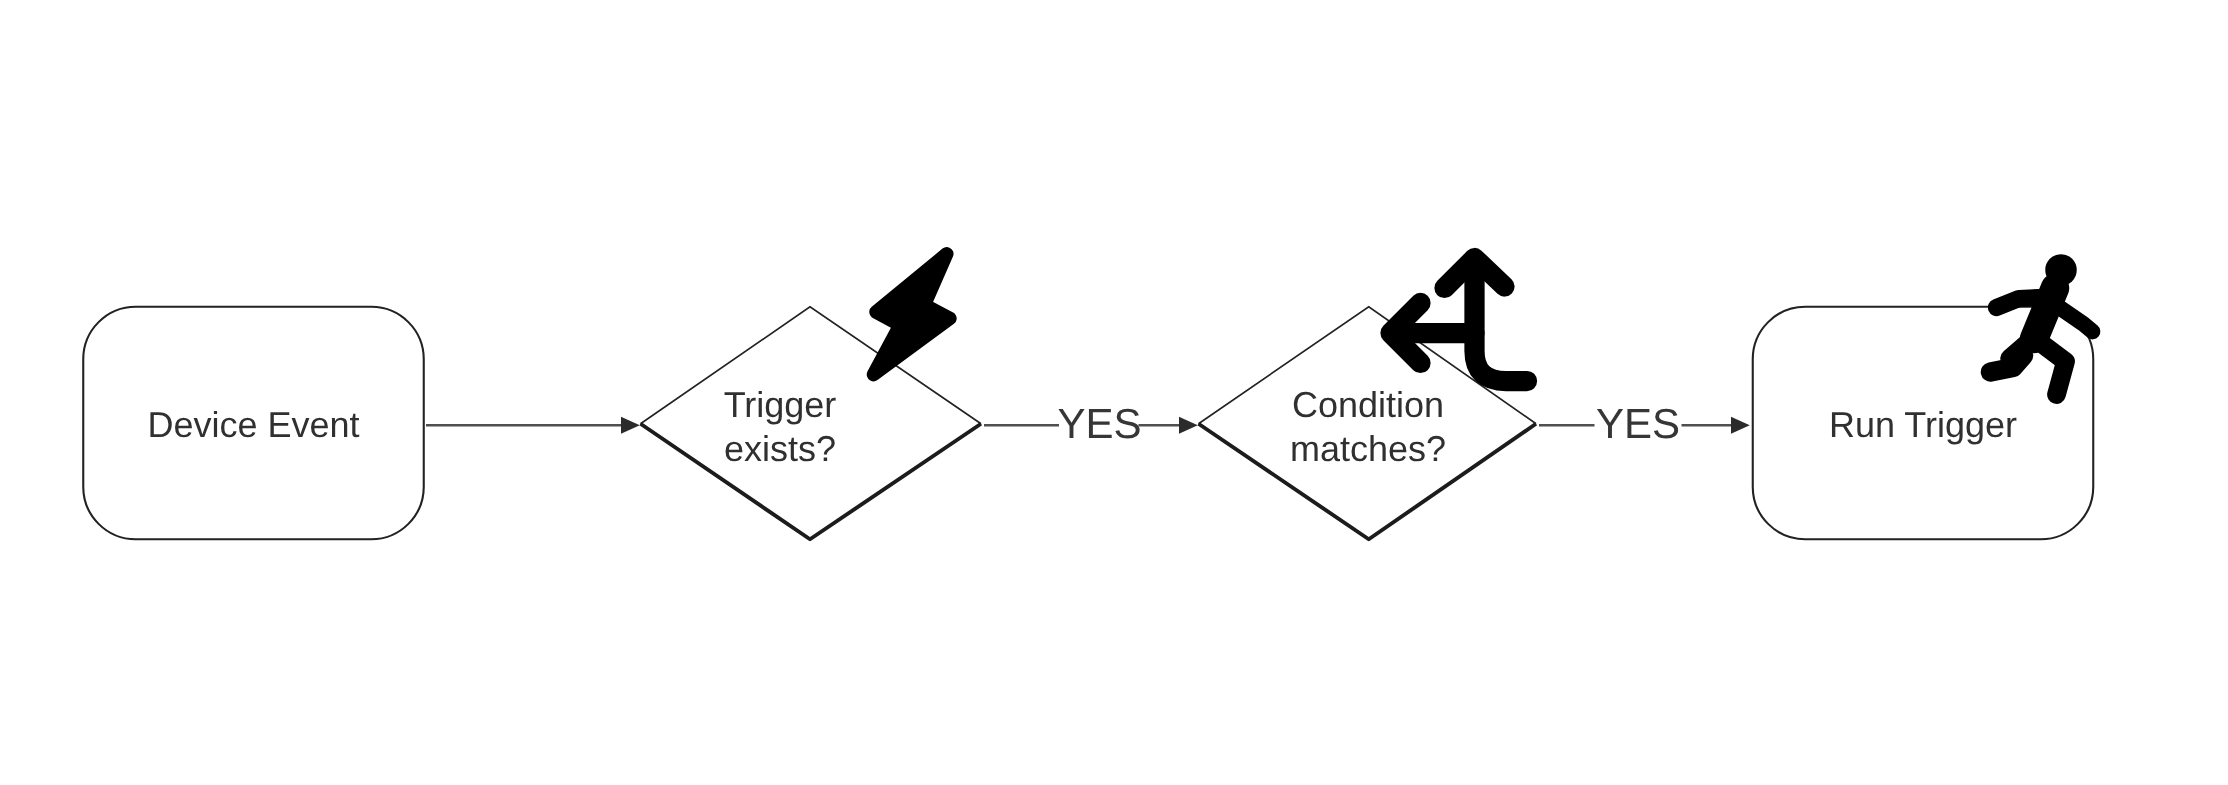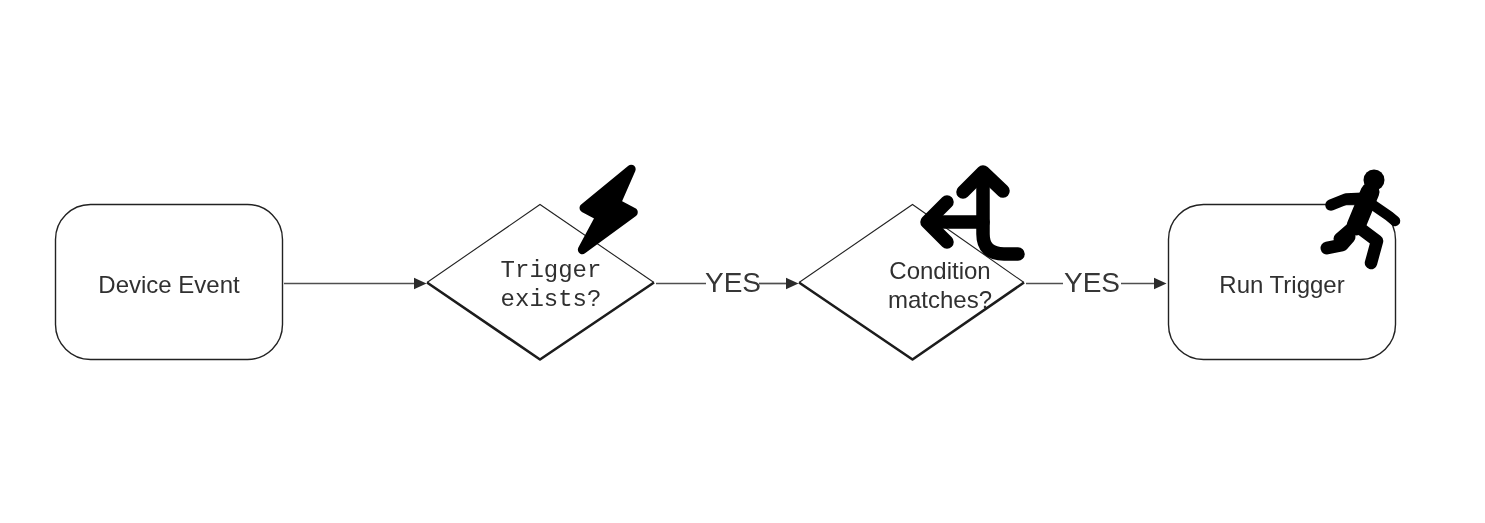--- a/index.html
+++ b/index.html
@@ -77,28 +77,28 @@
 
     <line class="connector" x1="1026" y1="283.5" x2="1063" y2="283.5"></line>
     <line class="connector" x1="1121" y1="283.5" x2="1155" y2="283.5"></line>
     <polygon class="arrowhead" points="1154,277.8 1166.5,283.5 1154,289.2"></polygon>
 
     <rect class="rect-node" x="1168.5" y="204.5" width="227" height="155" rx="35"></rect>
   </svg>
 
   <div class="label" style="left:169px;top:284px;">Device Event</div>
 
-  <div class="label" style="left:551px;top:285px;font-family:Liberation Mono, monospace;">
+  <div class="label" style="left:520px;top:285px;">
     <div>Trigger</div>
     <div>exists?</div>
   </div>
 
   <div class="edge-label" style="left:733px;top:283px;">YES</div>
 
-  <div class="label" style="left:940px;top:285px;">
+  <div class="label" style="left:912px;top:285px;">
     <div>Condition</div>
     <div>matches?</div>
   </div>
 
   <div class="edge-label" style="left:1092px;top:283px;">YES</div>
 
   <div class="label" style="left:1282px;top:284px;">Run Trigger</div>
 
   <svg style="left:562px;top:158px;" width="92" height="108" viewBox="0 0 92 108">
     <path class="bolt-path" transform="rotate(19 46 54)" d="M54 6 L22 58 L40 61 L34 98 L70 46 L51 43 Z"></path>

